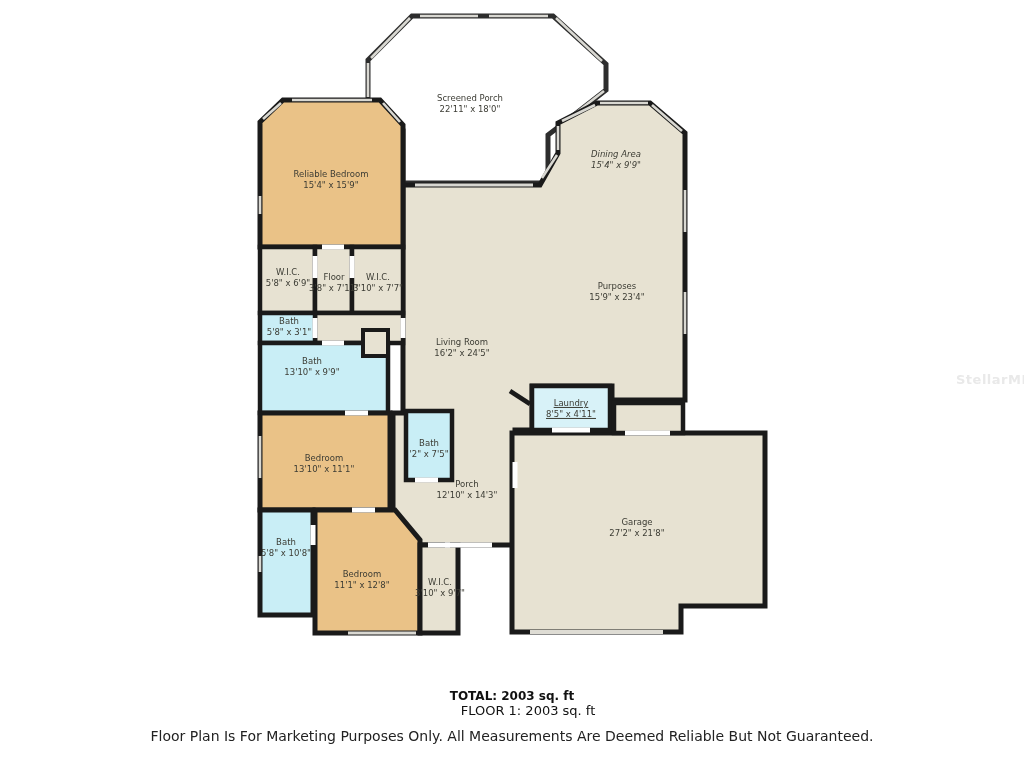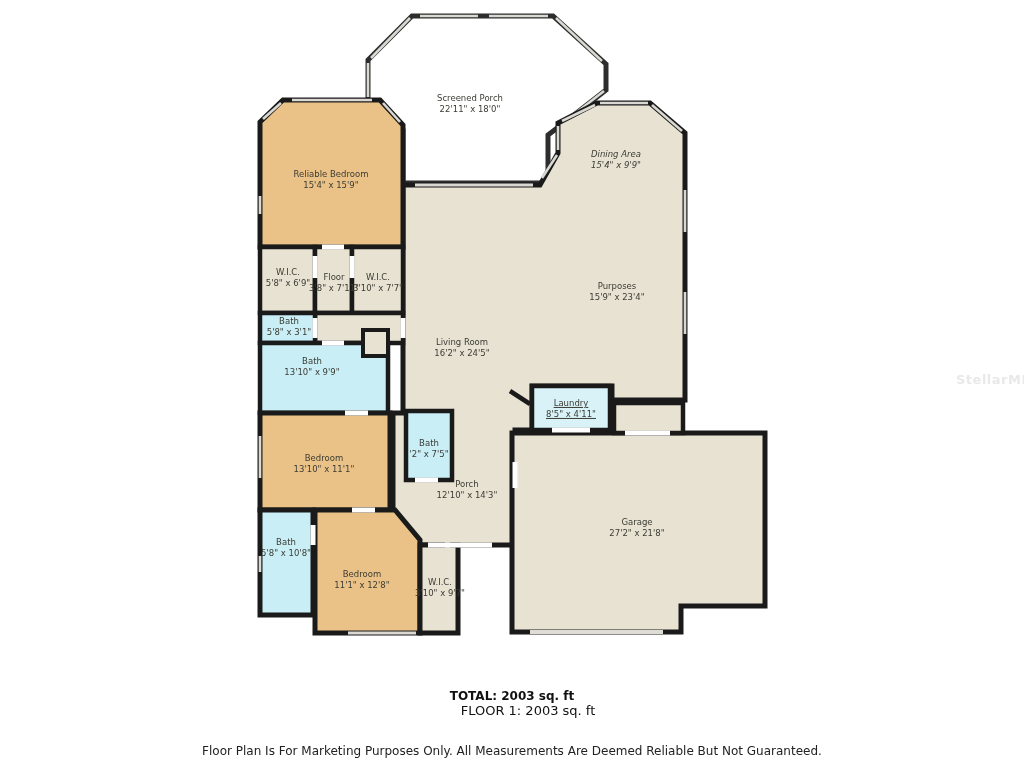--- a/index.html
+++ b/index.html
@@ -5,21 +5,21 @@
   html,body{margin:0;padding:0;}
   body{width:1024px;height:768px;background:#ffffff;font-family:"DejaVu Sans","Liberation Sans",sans-serif;overflow:hidden;}
   .stage{position:relative;width:936px;height:768px;background:#fff;}
   svg.plan{position:absolute;left:0;top:0;}
   .rlabel{position:absolute;transform:translate(-50%,-50%);text-align:center;color:#3c3c34;font-size:8.5px;line-height:1.3;white-space:nowrap;pointer-events:none;}
   .rlabel .rn,.rlabel .rd{display:block;}
   .footer{position:absolute;left:0;top:690px;width:1024px;text-align:center;color:#111;}
   .footer .f-total{font-size:12px;font-weight:bold;line-height:1.15;}
   .footer .f-floor{font-size:13px;line-height:1.15;margin-left:32px;}
   .footer .f-excluded{font-size:12.5px;line-height:1.15;}
-  .footer .f-disclaimer{font-size:12px;margin-top:25px;color:#222;}
+  .footer .f-disclaimer{font-size:14px;margin-top:9px;color:#222;}
   .watermark{position:absolute;left:956px;top:372px;font-size:13px;font-weight:bold;color:#e9e9e9;letter-spacing:0.5px;}
 </style>
 </head>
 <body>
 
 <div class="stage">
 
   <svg class="plan" width="1024" height="768" viewBox="0 0 1024 768">
 
     <polygon points="412,16 553,16 606,64 606,90 565,122 548,135 548,183 403,183 403,130 368,100 368,60" fill="#ffffff" stroke="#2d2d2d" stroke-width="5"></polygon>

